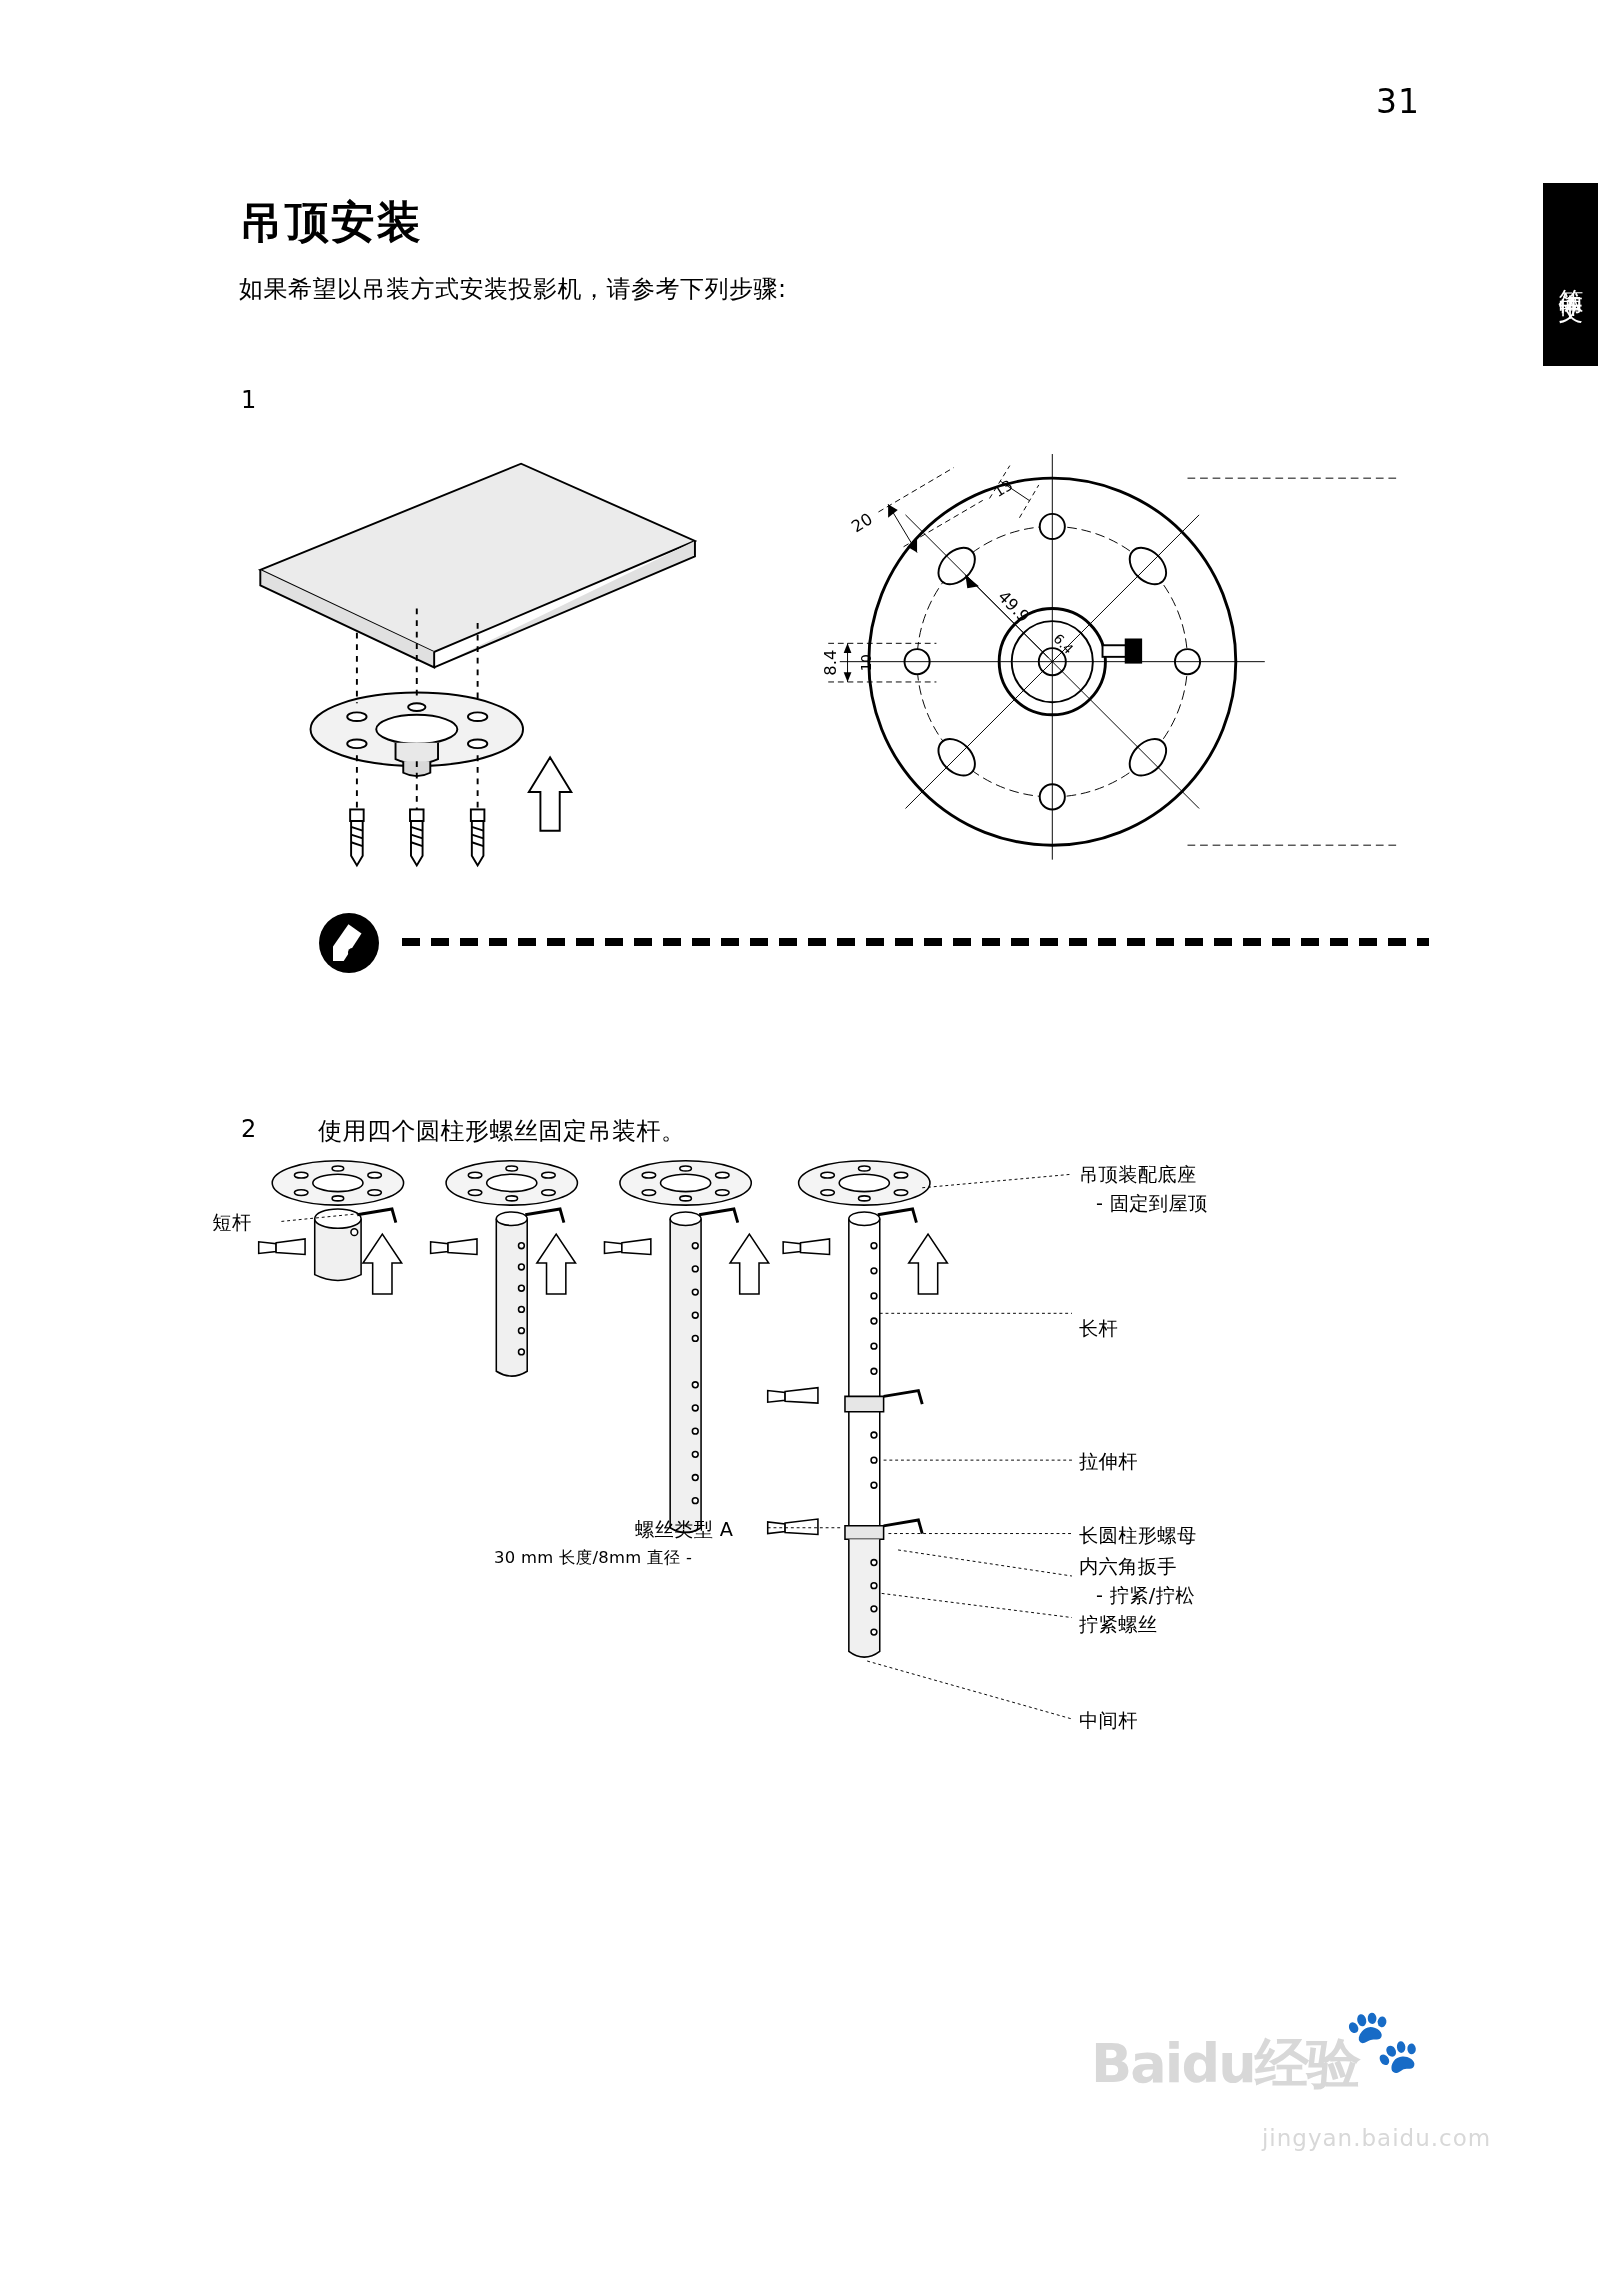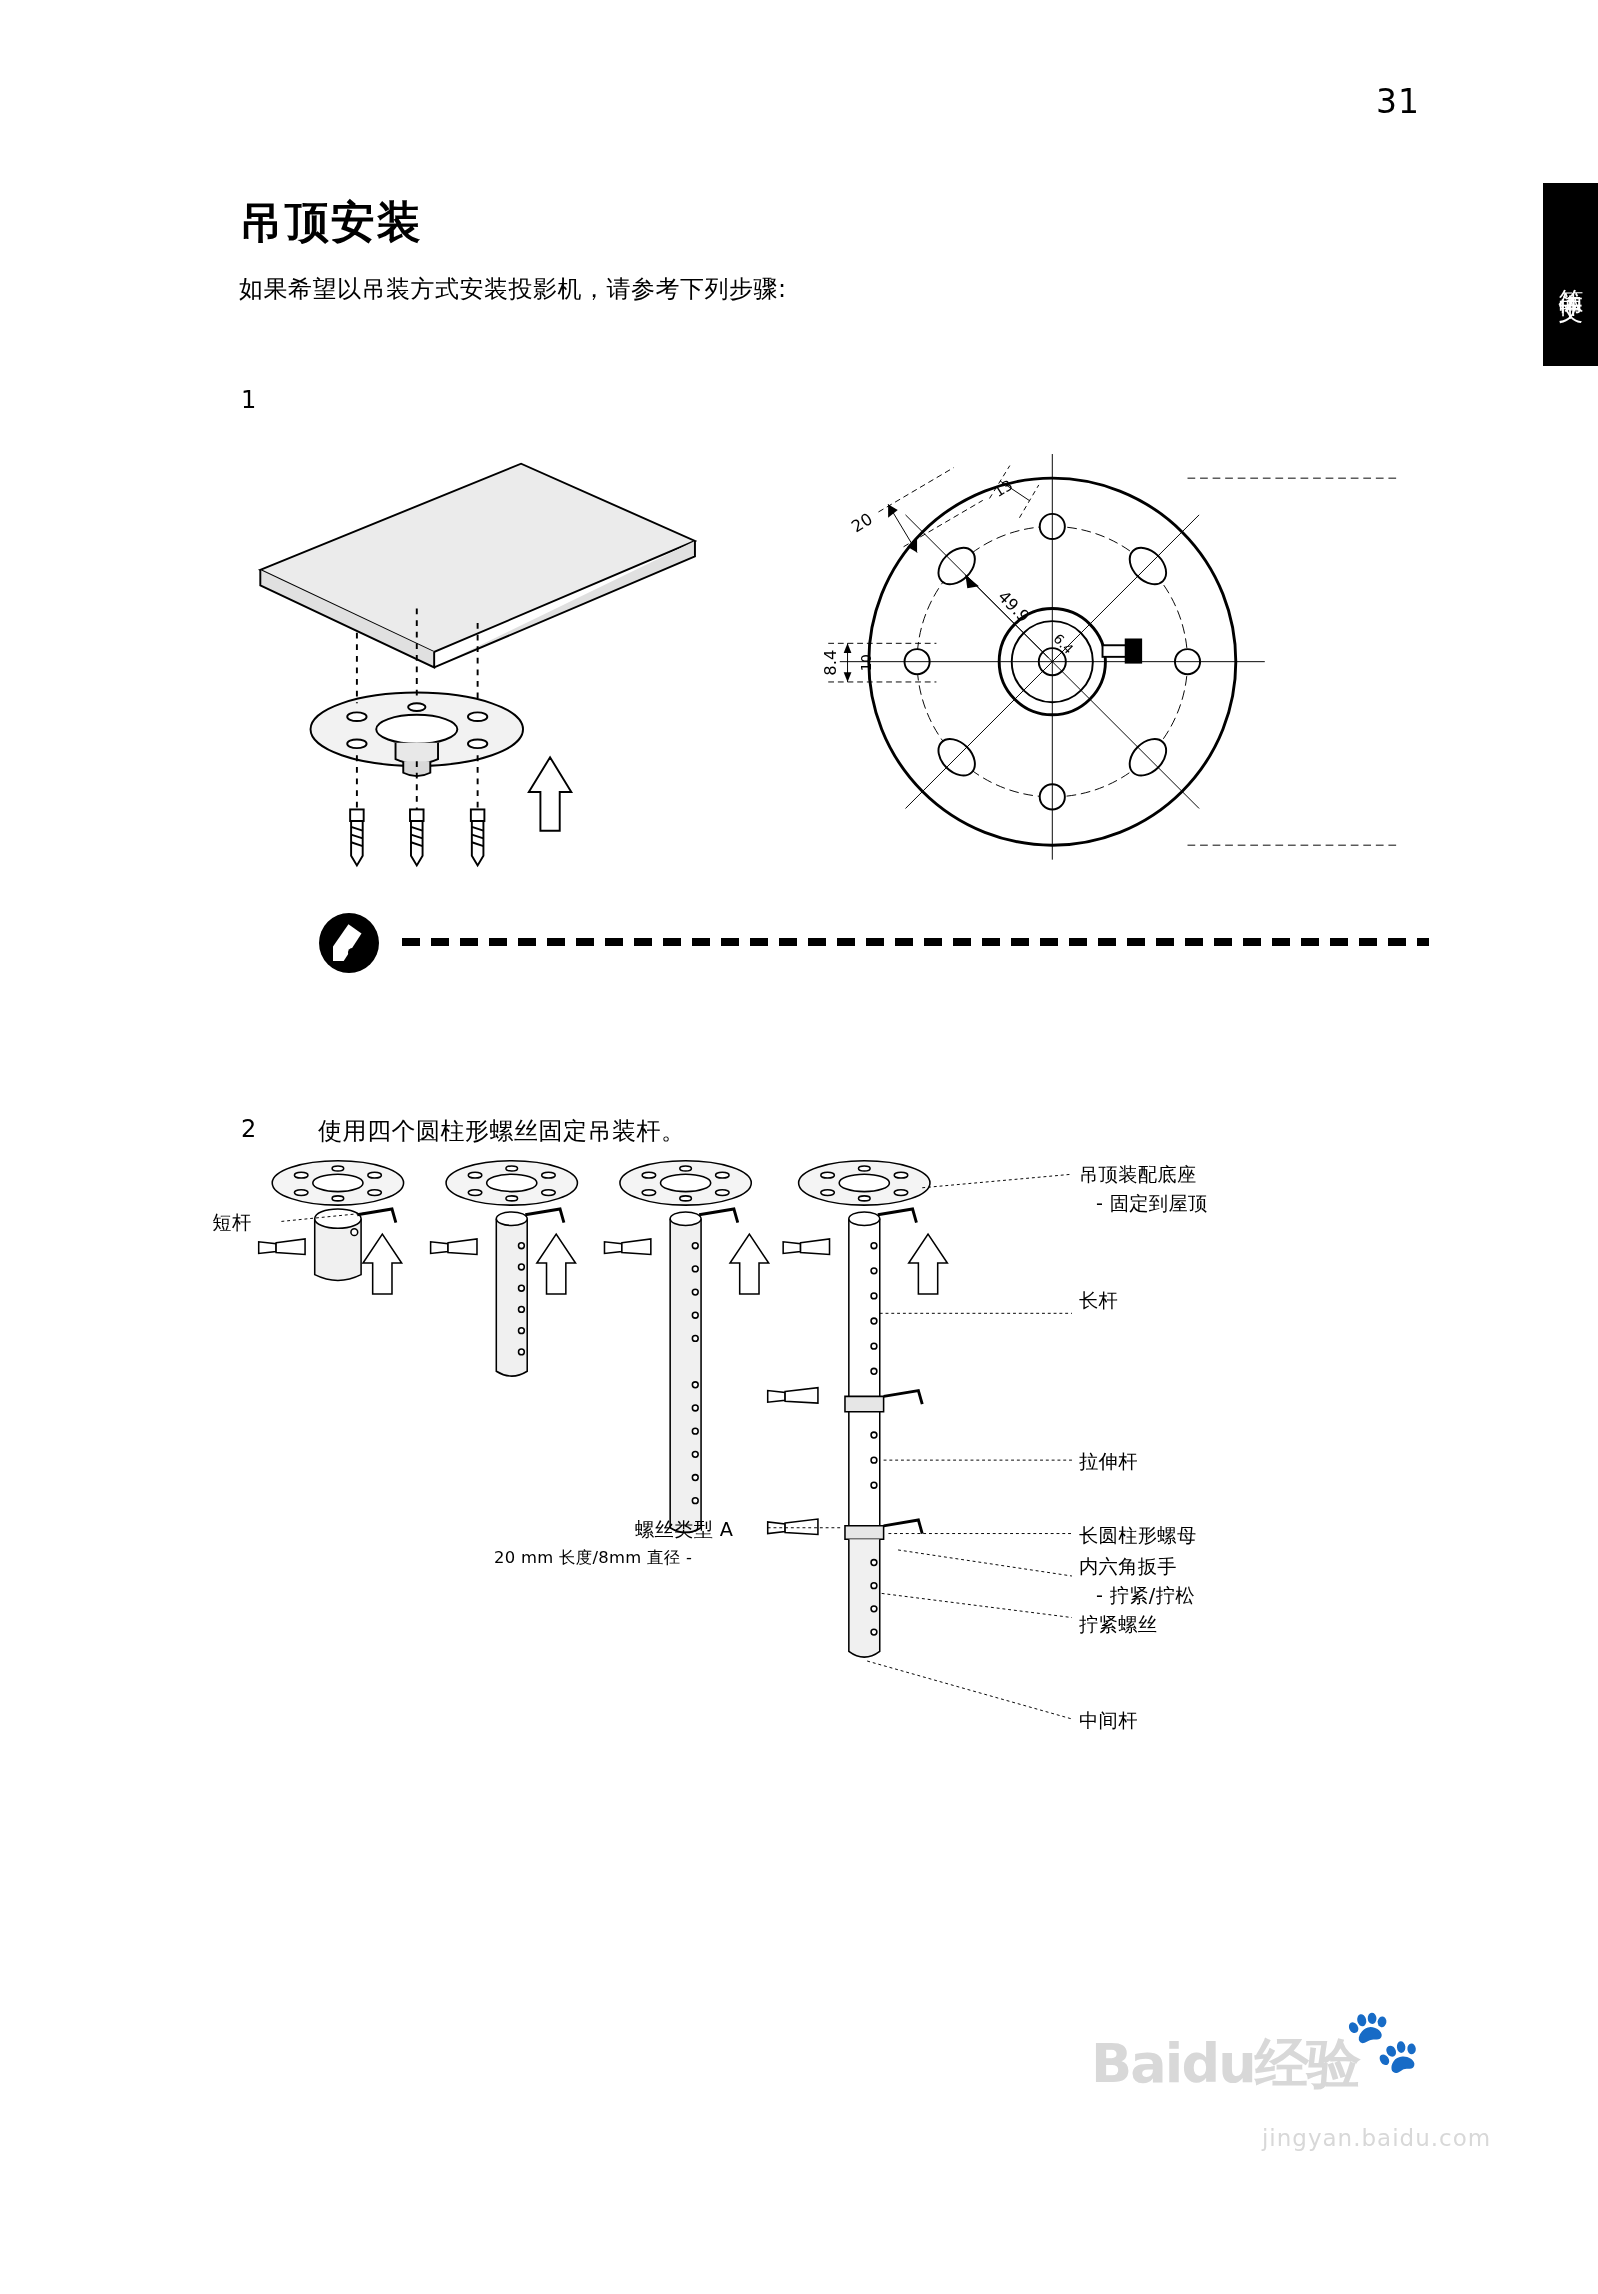--- a/index.html
+++ b/index.html
@@ -518,29 +518,29 @@
           <line x1="668" y1="530" x2="880" y2="590"></line>
           <line x1="565" y1="392" x2="640" y2="392"></line>
         </g>
       </g>
     </svg>
 
     
     <div class="lbl" style="left:-9.7px; top:60px;">短杆</div>
     <div class="lbl" style="left:857px; top:11.6px;">吊顶装配底座</div>
     <div class="lbl" style="left:874px; top:41px;">- 固定到屋顶</div>
-    <div class="lbl" style="left:857px; top:138px;">长杆</div>
+    <div class="lbl" style="left:857px; top:166px;">长杆</div>
     <div class="lbl" style="left:857px; top:299px;">拉伸杆</div>
     <div class="lbl" style="left:857px; top:373px;">长圆柱形螺母</div>
     <div class="lbl" style="left:857px; top:404px;">内六角扳手</div>
     <div class="lbl" style="left:874px; top:433px;">- 拧紧/拧松</div>
     <div class="lbl" style="left:857px; top:462px;">拧紧螺丝</div>
     <div class="lbl" style="left:857px; top:558px;">中间杆</div>
     <div class="lbl" style="left:413px; top:367px;">螺丝类型  A</div>
-    <div class="lbl small" style="left:272px; top:398px;">20 mm 长度/8mm 直径 -</div>
+    <div class="lbl small" style="left:272px; top:398px;">30 mm 长度/8mm 直径 -</div>
   </div>
 
   <div class="watermark">
     <div class="wm-paw">🐾</div>
     <div class="wm-main">Baidu经验</div>
     <div class="wm-sub">jingyan.baidu.com</div>
   </div>
 
 </div>
 

